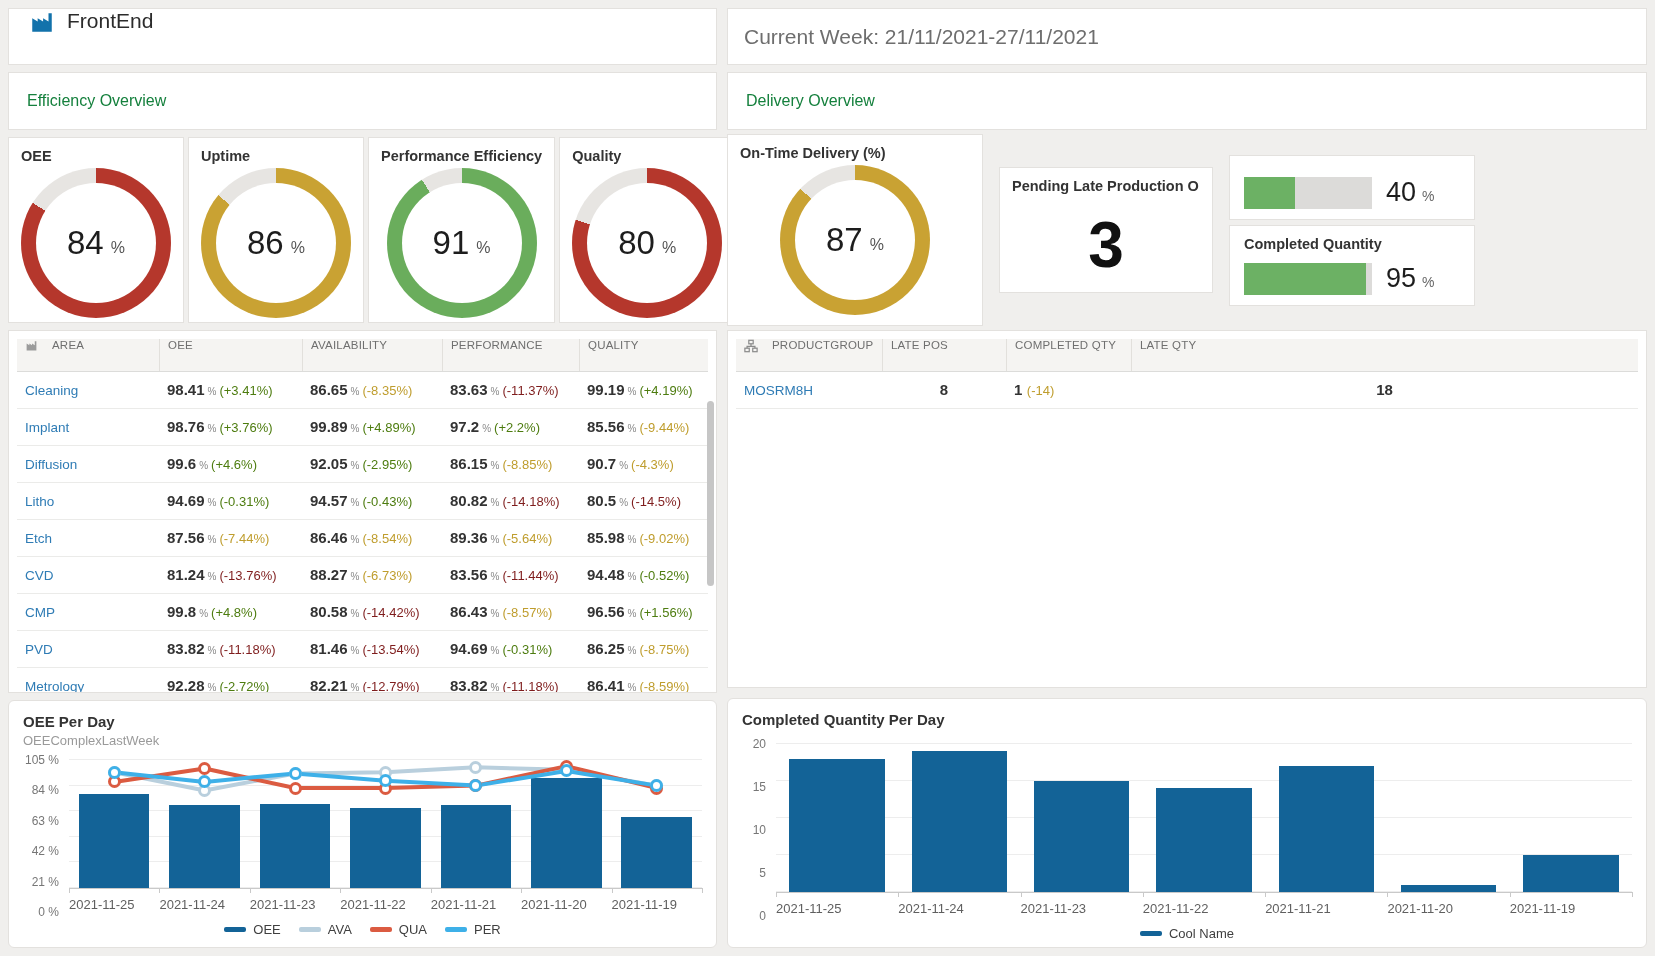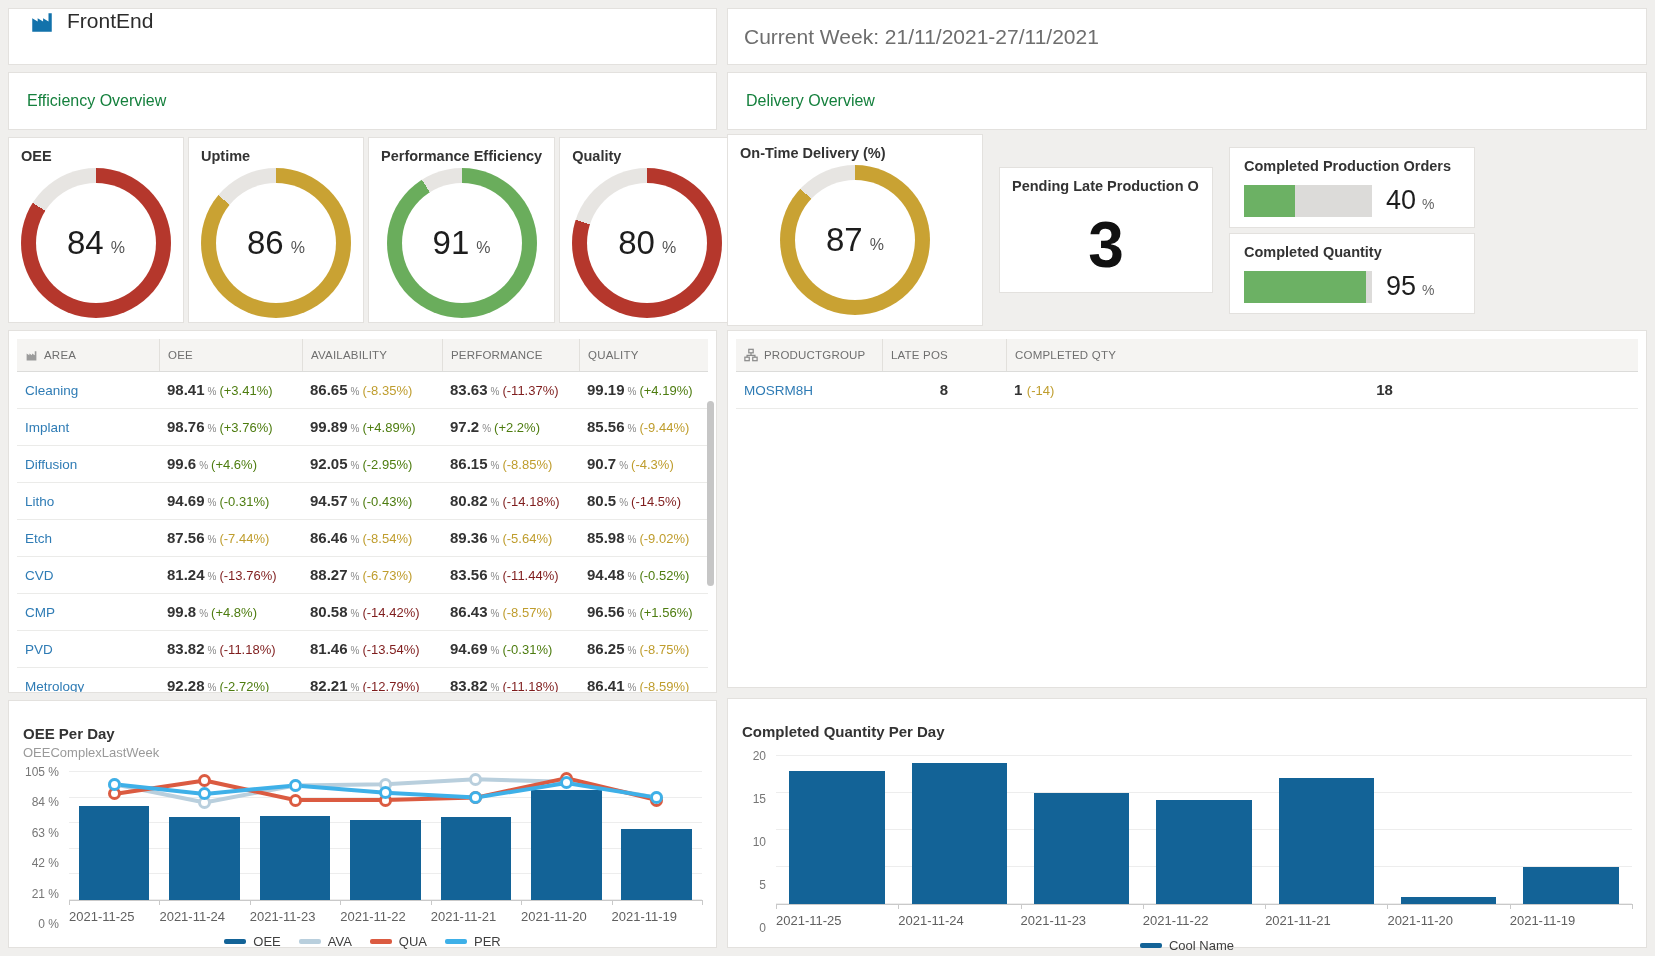--- a/index.html
+++ b/index.html
@@ -36,37 +36,37 @@
   .progress-value{width:74px;display:flex;align-items:baseline;gap:6px;}
   .pv-num{font-size:27px;color:#1d1d1d;}
   .pv-unit{font-size:14px;color:#666;}
 
   
   .table-panel{padding:8px;overflow:hidden;}
   .thead,.trow{display:grid;align-items:center;padding:0 0;}
   .area-grid{grid-template-columns:142px 143px 140px 137px 1fr;}
   .prod-grid{grid-template-columns:146px 124px 125px 1fr;}
   .thead{height:32px;background:#f5f4f2;border-bottom:1px solid #dcdcda;}
-  .th{font-size:11.5px;color:#6f6f6f;padding:0 8px;display:flex;align-items:center;gap:6px;
+  .th{font-size:11.5px;color:#6f6f6f;padding:0 8px;display:flex;align-items:flex-start;gap:14px;
       height:100%;letter-spacing:.2px;white-space:nowrap;}
   .th + .th{border-left:1px solid #e2e0dc;}
   .trow{height:36px;border-bottom:1px solid #ebebe9;}
   .tcell{padding:0 8px;white-space:nowrap;}
   .area-link{font-size:13.5px;color:#2f7cb5;cursor:pointer;}
   .val{font-size:15px;font-weight:600;color:#333;}
   .pct{font-size:10px;color:#8a8a8a;margin:0 3px 0 3px;}
   .delta{font-size:13px;}
   .delta-green{color:#4d7c0f;}
   .delta-gold{color:#bf9d2d;}
   .delta-red{color:#7f1d1d;}
   .cell-center{text-align:center;}
   .vscroll{position:absolute;right:2px;top:70px;width:7px;height:185px;background:#c6c6c6;border-radius:4px;}
 
   
-  .chart-panel{padding:24px 14px;}
+  .chart-panel{padding:12px 14px;border-radius:6px;}
   .chart-title{font-size:15px;font-weight:bold;color:#333;}
   .chart-subtitle{font-size:13px;color:#9a9a9a;margin-top:3px;}
   .chart{margin-top:12px;}
   .chart-body{display:flex;}
   .yaxis{width:46px;position:relative;flex:none;}
   .yaxis-narrow .yaxis{width:34px;}
   .plotcol{flex:1;min-width:0;}
   .plot{position:relative;height:var(--plot-h,128px);border-bottom:1px solid #c9c9c9;}
   .gridline{position:absolute;left:0;right:0;height:1px;background:#ededed;}
   .ytick{position:absolute;right:10px;transform:translateY(50%);font-size:12px;color:#767676;white-space:nowrap;}
@@ -153,21 +153,20 @@
           <span class="donut-unit">%</span>
       </div>
     </div>
   </div>
   <div class="panel-card gauge-card" style="flex:none;width:214px;">
     <div class="card-title">Pending Late Production Orders</div>
     <div class="big-number">3</div>
   </div>
   <div class="stack-col">
     <div class="panel-card progress-card">
-      <div class="card-title">Completed Production Orders</div>
       <div class="progress-row">
         <div class="progress-track">
           <div class="progress-fill" style="width: 40%; background: rgb(108, 177, 100);"></div>
         </div>
         <div class="progress-value">
           <span class="pv-num">40</span>
             <span class="pv-unit">%</span>
         </div>
       </div>
     </div>
@@ -290,20 +289,23 @@
             </g>
           </svg>
       </span>
       <span>PRODUCTGROUP</span>
     </div>
     <div class="th">
         <span>LATE POS</span>
       </div>
     <div class="th">
         <span>COMPLETED QTY</span>
+      </div>
+    <div class="th">
+        <span>LATE QTY</span>
       </div>
   </div>
   <div class="trow prod-grid">
     <div class="tcell">
       <span class="area-link">MOSRM8H</span>
     </div>
     <div class="tcell cell-center">
       <span class="val">8</span>
     </div>
     <div class="tcell">

